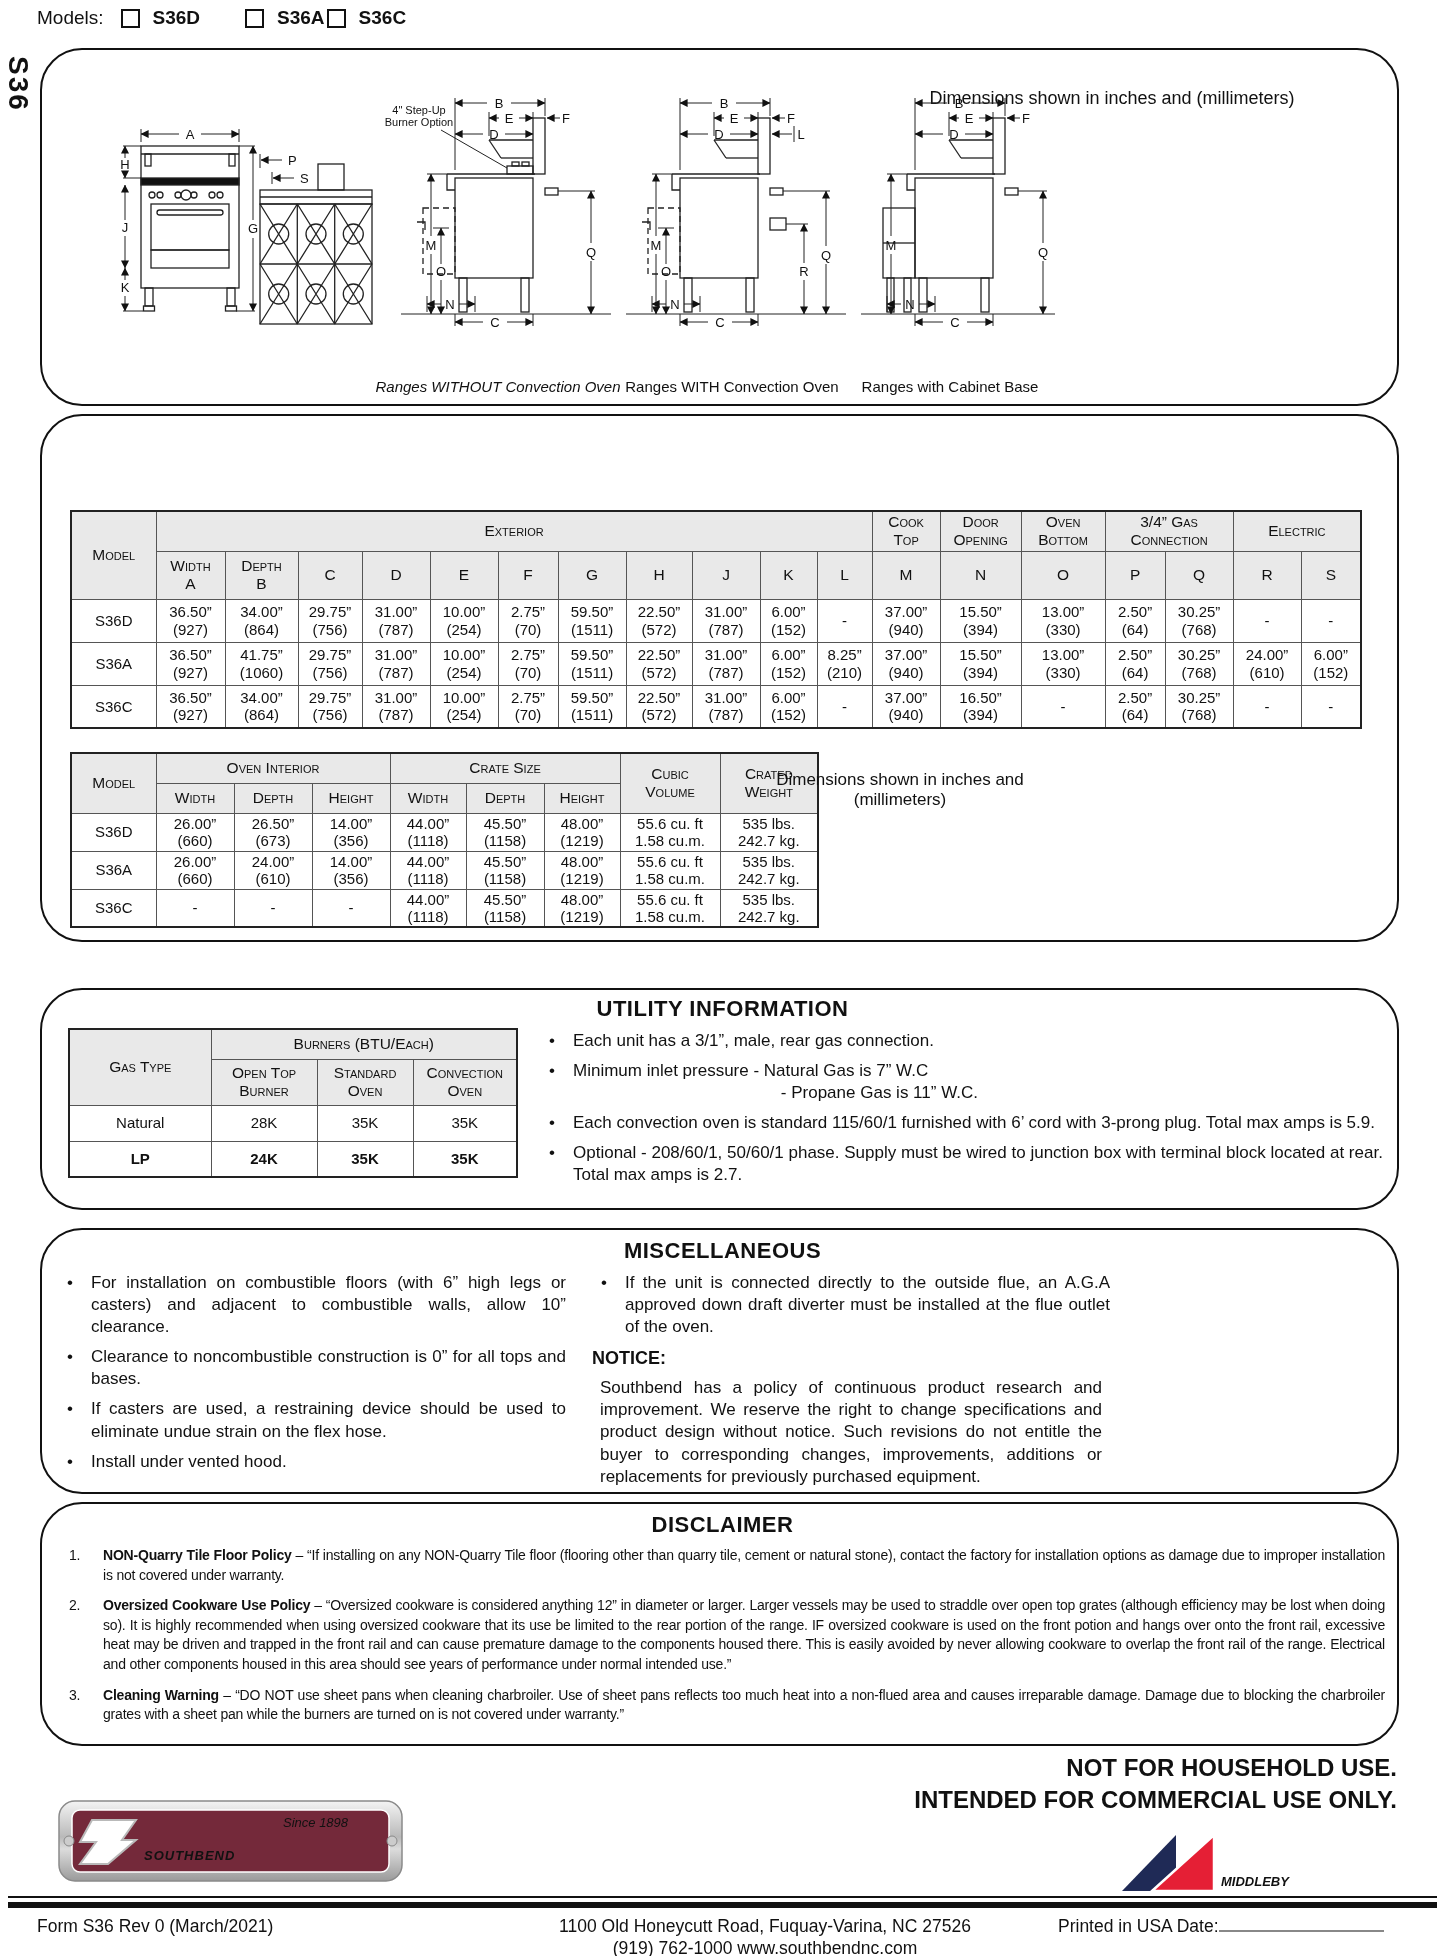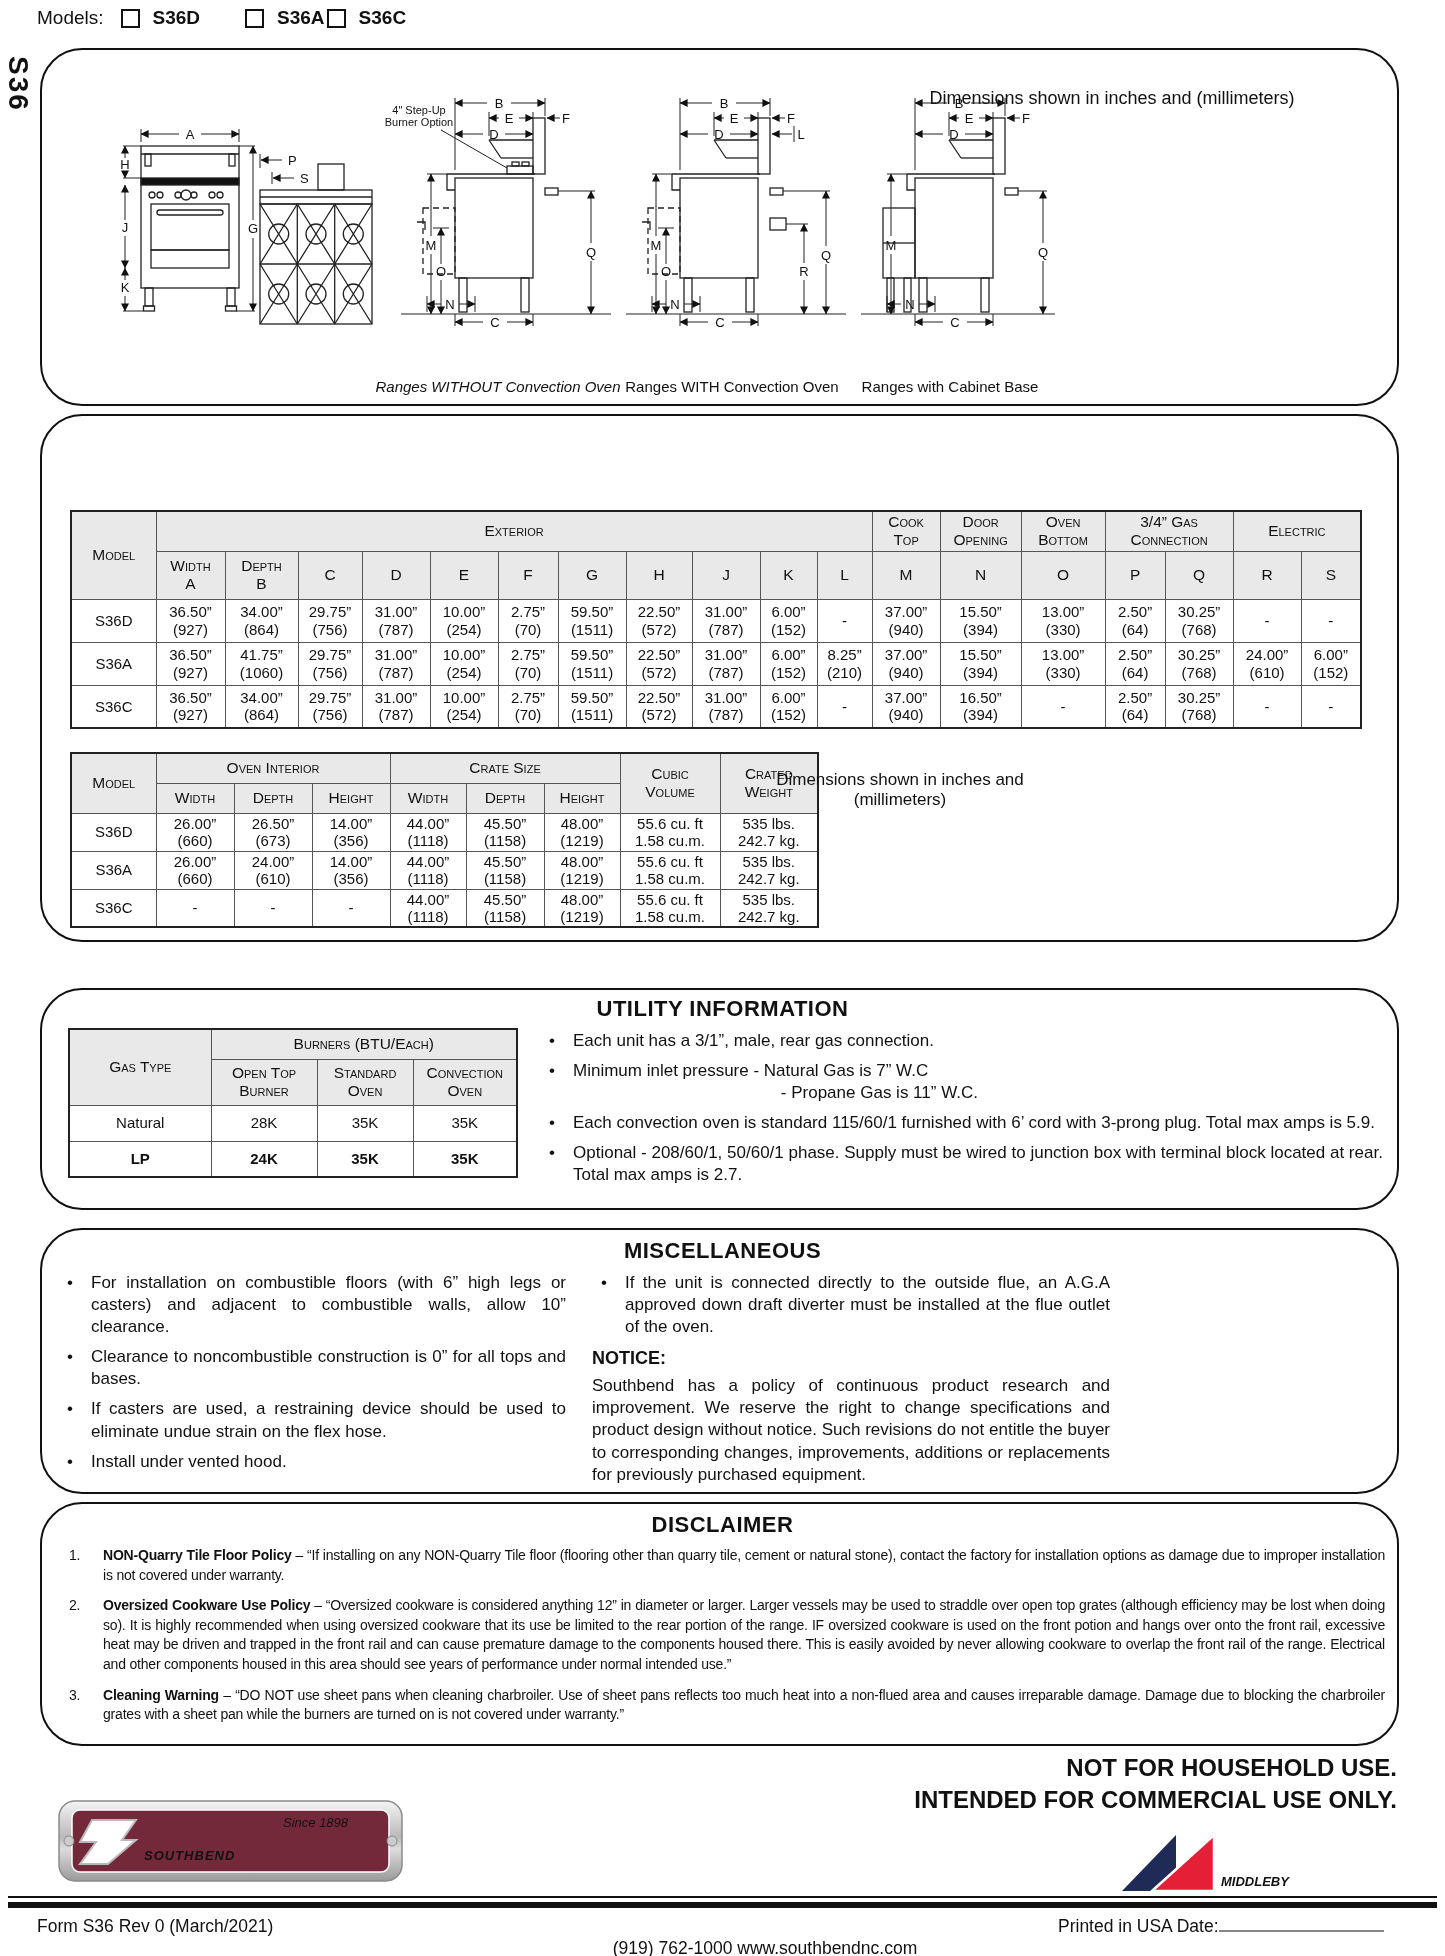--- a/index.html
+++ b/index.html
@@ -22,21 +22,21 @@
        white-space:pre-line;padding:1px 0;line-height:1.15;}
   .dtab th{background:#e9e9e9;font-weight:normal;font-variant:small-caps;font-size:15.5px;}
   .dtab td{background:#fff;}
   
   .bullets{list-style:none;margin:0;padding:0;font-size:17px;line-height:1.3;}
   .bullets li{position:relative;padding-left:33px;margin-bottom:8px;white-space:pre-wrap;}
   .bullets li:before{content:"•";position:absolute;left:9px;top:0;}
   .just li{text-align:justify;}
   
   .notice-title{font-size:18px;font-weight:bold;margin:10px 0 6px 0;}
-  .notice-text{font-size:17px;line-height:1.3;text-align:justify;margin:0;}
+  .notice-text{font-size:17px;line-height:1.3;text-align:justify;margin:8px;}
   
   .dis-item{display:flex;margin-bottom:11px;font-size:14px;line-height:1.4;letter-spacing:-0.2px;}
   .dis-num{width:34px;padding-left:14px;flex:none;}
   .dis-text{flex:1;margin:0;text-align:justify;}
   
   svg text{font-family:"Liberation Sans",sans-serif;font-size:13px;fill:#111;}
   .ln *{stroke:#222;fill:none;stroke-width:1.3;}
   .ln .fb{fill:#111;}
   .dash{stroke-dasharray:6 4;}
   .dim line{stroke:#222;stroke-width:1;}
@@ -713,18 +713,19 @@
   <svg class="abs" style="left:1118px;top:1833px;" width="285" height="62" viewBox="0 0 285 62">
     <polygon points="4,58 58,2 58,58" fill="#1f2a56"></polygon>
     <polygon points="34,58 96,2 96,58" fill="#e51f35" stroke="#ffffff" stroke-width="2.5"></polygon>
     <text x="103" y="53" font-size="31" font-weight="bold" font-style="italic" fill="#1f3263" letter-spacing="0">MIDDLEBY</text>
   </svg>
 
   <div class="rule" style="top:1896px;height:2px;"></div>
   <div class="rule" style="top:1902px;height:6px;"></div>
 
   <div class="foot-text" style="left:37px;top:1916px;">Form S36 Rev 0 (March/2021)</div>
+  <div class="foot-text" style="left:400px;top:1916px;width:730px;text-align:center;">1100 Old Honeycutt Road, Fuquay-Varina, NC 27526</div>
   <div class="foot-text" style="left:1058px;top:1916px;">
     <span>Printed in USA Date:</span><span class="date-line"></span>
   </div>
   <div class="foot-text" style="left:400px;top:1938px;width:730px;text-align:center;">(919) 762-1000  www.southbendnc.com</div>
 
 </div>
 
 </body></html>

